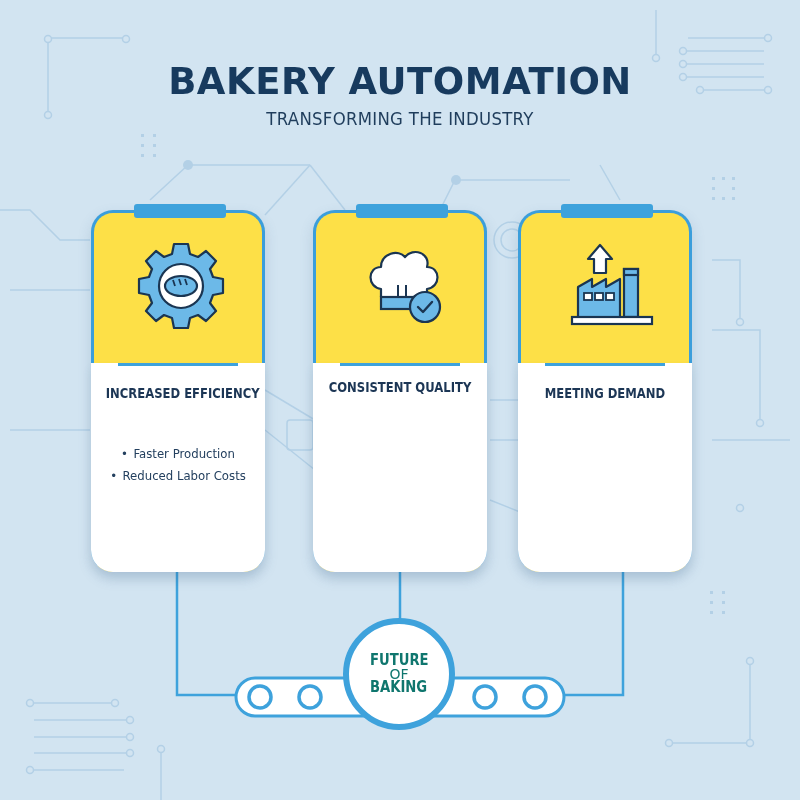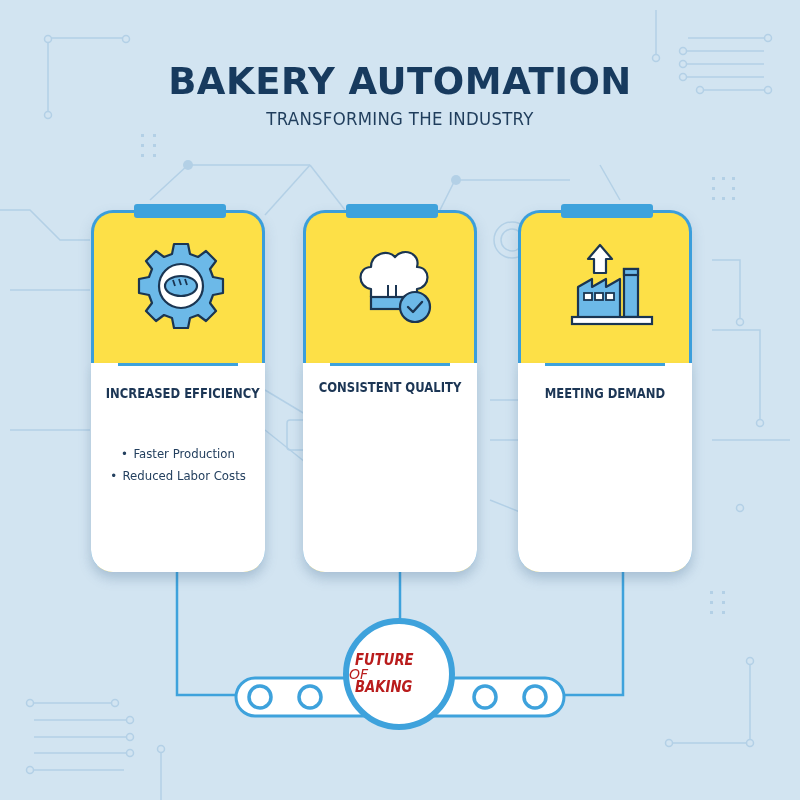--- a/index.html
+++ b/index.html
@@ -54,22 +54,22 @@
       position: absolute; left: 0; right: 0; top: 230px; z-index: 3;
       font-family: "DejaVu Sans", sans-serif;
       font-size: 13px; color: #24405f; line-height: 22px;
     }
     .bullet-line { display: block; text-align: center; white-space: nowrap; transform: scaleX(0.9); }
     .bullet-dot { display: inline-block; margin-right: 6px; }
     .connector { position: absolute; left: 0; top: 0; width: 800px; height: 800px; pointer-events: none; }
     .hub {
       position: absolute; left: 343px; top: 618px; width: 112px; height: 112px;
       border-radius: 50%; background: #fff; border: 6px solid #3ea2dc;
-      display: flex; flex-direction: column; justify-content: center;
-      font-family: "DejaVu Sans", sans-serif; color: #b91c1c; z-index: 5; font-style: italic;
+      display: flex; flex-direction: column; align-items: center; justify-content: center;
+      font-family: "DejaVu Sans", sans-serif; color: #0f766e; z-index: 5;
     }
     .hub-l1 { font-weight: bold; font-size: 15px; line-height: 17px; transform: scaleX(0.88); }
     .hub-l2 { font-size: 14px; line-height: 10px; }
     .hub-l3 { font-weight: bold; font-size: 15px; line-height: 17px; transform: scaleX(0.88); }
   </style>
 </head>
 <body>
 
 <svg class="bg-deco" viewBox="0 0 800 800">
   <g stroke="#b3d0e6" stroke-width="1.5" fill="none">
@@ -199,21 +199,21 @@
     </g>
   </svg>
   <div class="card-divider"></div>
   <div class="card-heading">INCREASED EFFICIENCY</div>
   <div class="card-bullets">
     <span class="bullet-line"><span class="bullet-dot">•</span><span>Faster Production</span></span>
     <span class="bullet-line"><span class="bullet-dot">•</span><span>Reduced Labor Costs</span></span>
   </div>
 </div>
 
-<div class="card" style="left:303px;">
+<div class="card" style="left:313px;">
   <div class="card-tab"></div>
   <svg class="card-icon" viewBox="0 0 100 90">
     <path d="M28,48 C14,46 14,26 28,26 C28,12 46,8 52,16 C60,6 78,12 74,26 C88,26 88,46 74,48 L74,56 L28,56 Z" fill="#ffffff" stroke="#1a3552" stroke-width="2.2" stroke-linejoin="round"></path>
     <rect x="28" y="56" width="46" height="12" fill="#6cb9e8" stroke="#1a3552" stroke-width="2.2"></rect>
     <line x1="45" y1="44" x2="45" y2="56" stroke="#1a3552" stroke-width="2"></line>
     <line x1="53" y1="44" x2="53" y2="56" stroke="#1a3552" stroke-width="2"></line>
     <circle cx="72" cy="66" r="15" fill="#6cb9e8" stroke="#1a3552" stroke-width="2.2"></circle>
     <path d="M65,66 L70,71 L79,61" fill="none" stroke="#1a3552" stroke-width="2.4" stroke-linecap="round" stroke-linejoin="round"></path>
   </svg>
   <div class="card-divider"></div>

